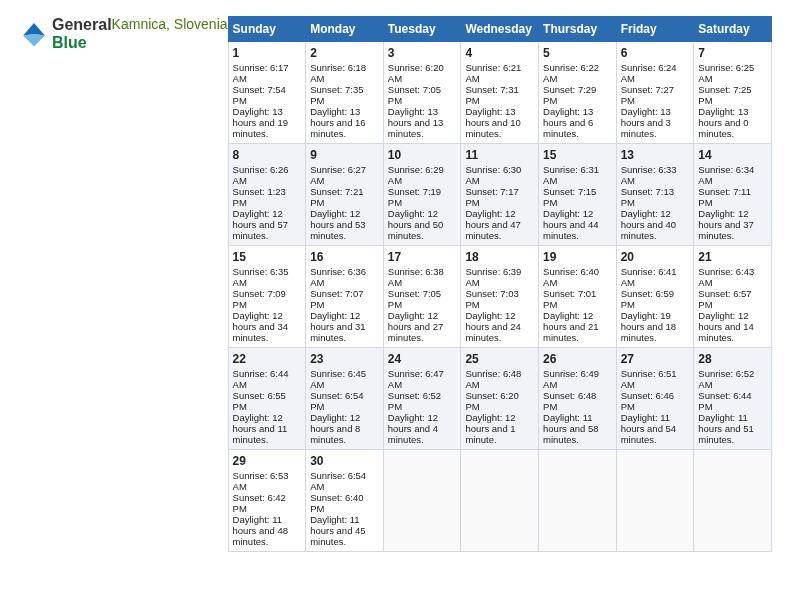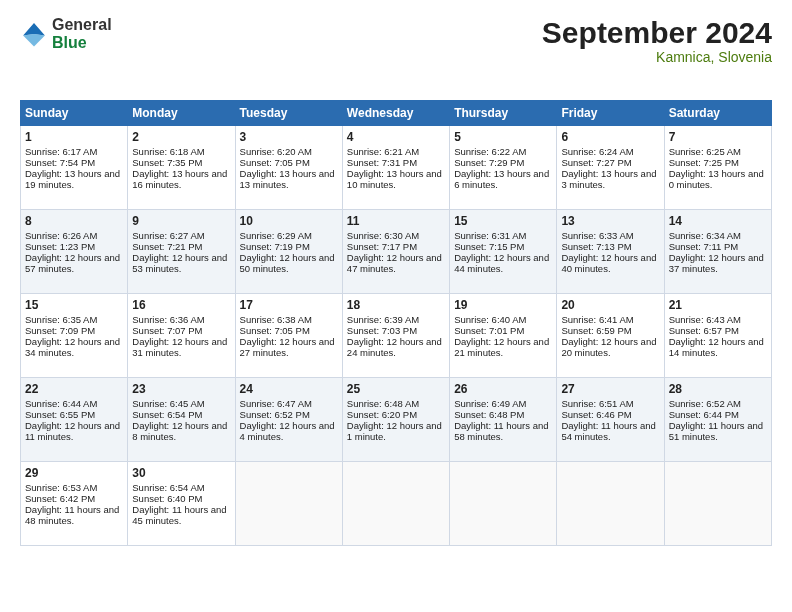--- a/index.html
+++ b/index.html
@@ -8,22 +8,21 @@
       background: #fff;
       width: 792px;
       height: 612px;
       overflow: hidden;
     }
     .page {
       width: 792px;
       height: 548px;
       padding: 16px 20px 10px 20px;
       display: flex;
-      flex-direction: column;
-      gap: 25px;
+      flex-direction: row;
     }
     .header {
       display: flex;
       justify-content: space-between;
       align-items: flex-start;
       margin-bottom: 10px;
     }
     .logo {
       display: flex;
       align-items: center;
@@ -114,21 +113,20 @@
       <svg class="logo-icon" viewBox="0 0 36 36">
         <polygon points="18,4 32,20 18,18 4,20" fill="#1a6db5"></polygon>
         <polygon points="18,18 32,20 18,34 4,20" fill="#3a9bd5" opacity="0.7"></polygon>
       </svg>
       <div class="logo-text">
         <span class="logo-general">General</span>
         <span class="logo-blue">Blue</span>
       </div>
     </div>
     <div class="title-block">
-      <div class="month-title">September 2024</div>
       <div class="location">Kamnica, Slovenia</div>
     </div>
   </div>
 
   <table class="calendar">
     <thead>
       <tr>
         <th>Sunday</th>
         <th>Monday</th>
         <th>Tuesday</th>
@@ -255,21 +253,21 @@
           <td>
         <span class="day-num">19</span>
         <span>Sunrise: 6:40 AM</span><br>
         <span>Sunset: 7:01 PM</span><br>
         <span>Daylight: 12 hours and 21 minutes.</span>
       </td>
           <td>
         <span class="day-num">20</span>
         <span>Sunrise: 6:41 AM</span><br>
         <span>Sunset: 6:59 PM</span><br>
-        <span>Daylight: 12 hours and 20 minutes.</span>
+        <span>Daylight: 19 hours and 18 minutes.</span>
       </td>
           <td>
         <span class="day-num">21</span>
         <span>Sunrise: 6:43 AM</span><br>
         <span>Sunset: 6:57 PM</span><br>
         <span>Daylight: 12 hours and 14 minutes.</span>
       </td>
         </tr>
         <tr>
           <td>

